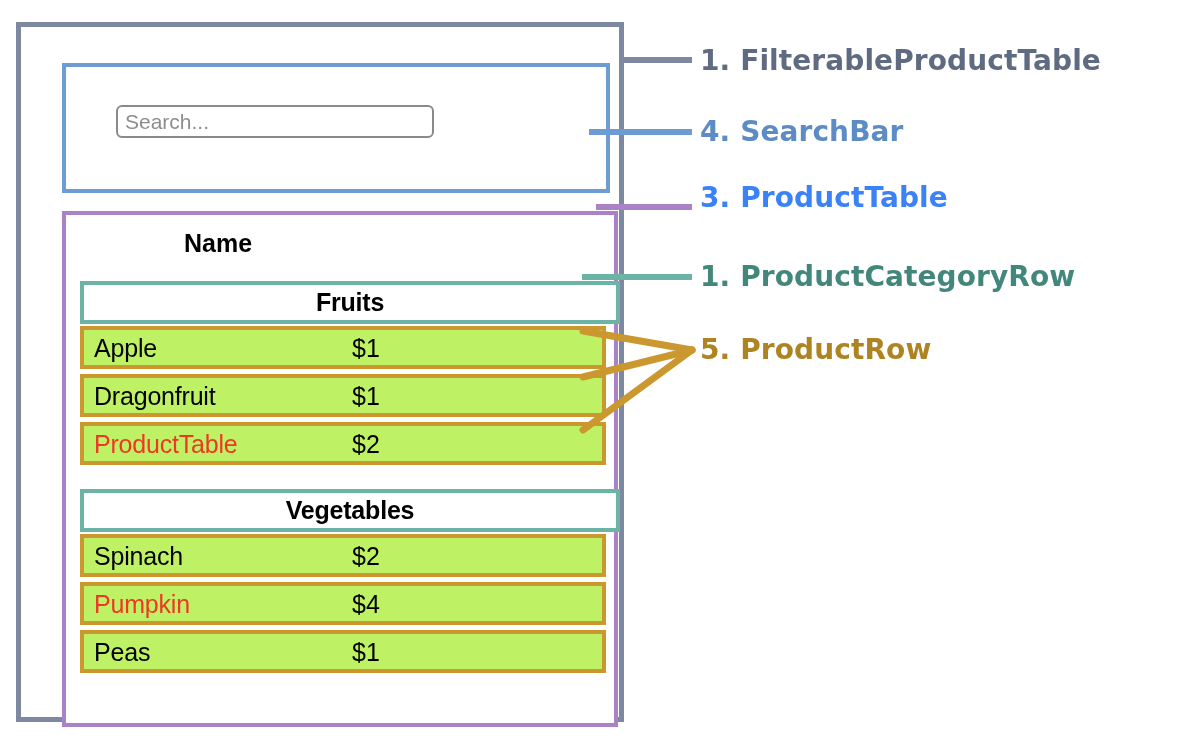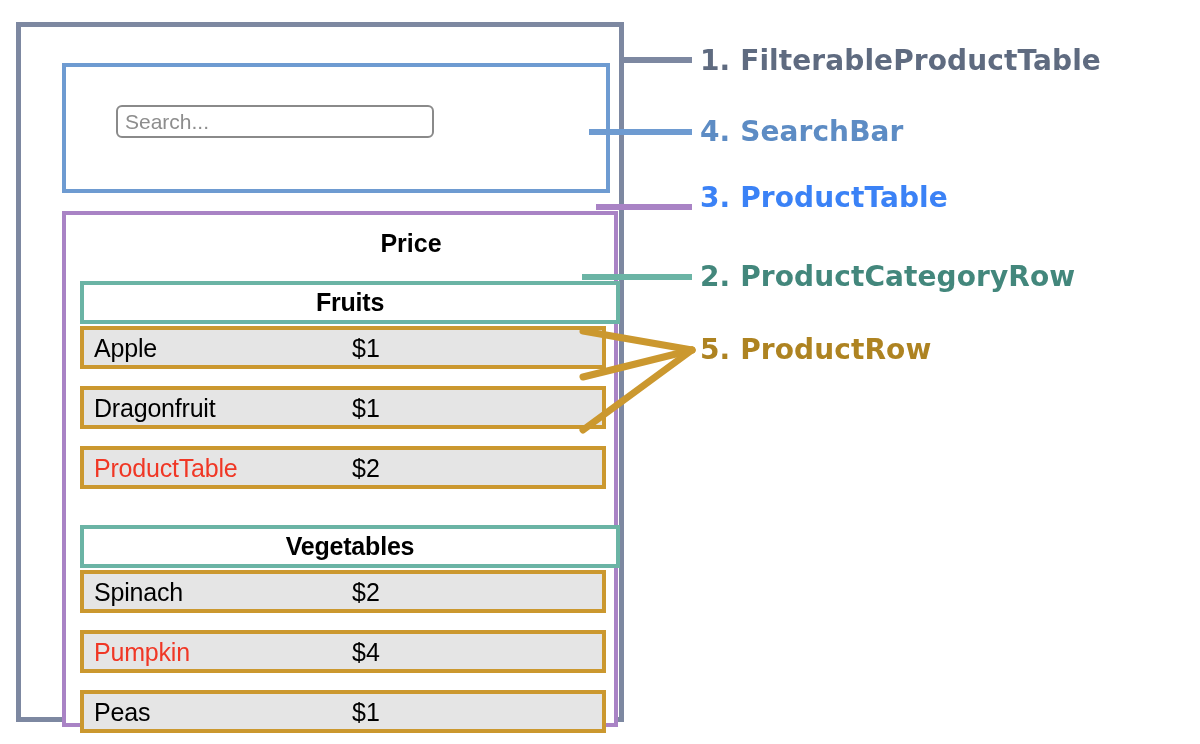--- a/index.html
+++ b/index.html
@@ -159,23 +159,23 @@
     font-weight: bold;
     color: #000000;
     letter-spacing: -0.2px;
   }
 
   .product-row {
     box-sizing: border-box;
     width: 526px;
     height: 43px;
     border: 4px solid #cb982f;
-    background: #e5e5e5;
+    background: #bef264;
     position: relative;
-    margin-bottom: 17px;
+    margin-bottom: 5px;
   }
   .product-row .p-name {
     position: absolute;
     left: 10px;
     top: 50%;
     transform: translateY(-50%);
     font-size: 25px;
     color: #000000;
     letter-spacing: -0.2px;
   }
@@ -226,21 +226,21 @@
 
   <div id="filterable-product-table">
 
     <div id="search-bar">
       <input id="search-input" type="text" placeholder="Search..." style="">
     </div>
 
     <div id="product-table">
 
       <div id="table-header">
-        <span class="th-price">Price</span>
+        <span class="th-name">Name</span>
       </div>
 
       <div id="rows">
 
         <div class="category-row">
           <span class="cat-label">Fruits</span>
         </div>
 
         <div class="product-row">
           <span class="p-name">Apple</span>
@@ -293,16 +293,16 @@
     <line x1="582" y1="277" x2="692" y2="277" stroke="#6bb4a5" stroke-width="6"></line>
 
     <polyline points="583,331 692,350" fill="none" stroke="#cb982f" stroke-width="7" stroke-linecap="round"></polyline>
     <polyline points="583,377 692,350" fill="none" stroke="#cb982f" stroke-width="7" stroke-linecap="round"></polyline>
     <polyline points="583,430 692,350" fill="none" stroke="#cb982f" stroke-width="7" stroke-linecap="round"></polyline>
   </svg>
 
   <div class="annotation-label" id="label-1">1. FilterableProductTable</div>
   <div class="annotation-label" id="label-2">4. SearchBar</div>
   <div class="annotation-label" id="label-3">3. ProductTable</div>
-  <div class="annotation-label" id="label-4">2. ProductCategoryRow</div>
+  <div class="annotation-label" id="label-4">1. ProductCategoryRow</div>
   <div class="annotation-label" id="label-5">5. ProductRow</div>
 
 </div>
 
 </body></html>

